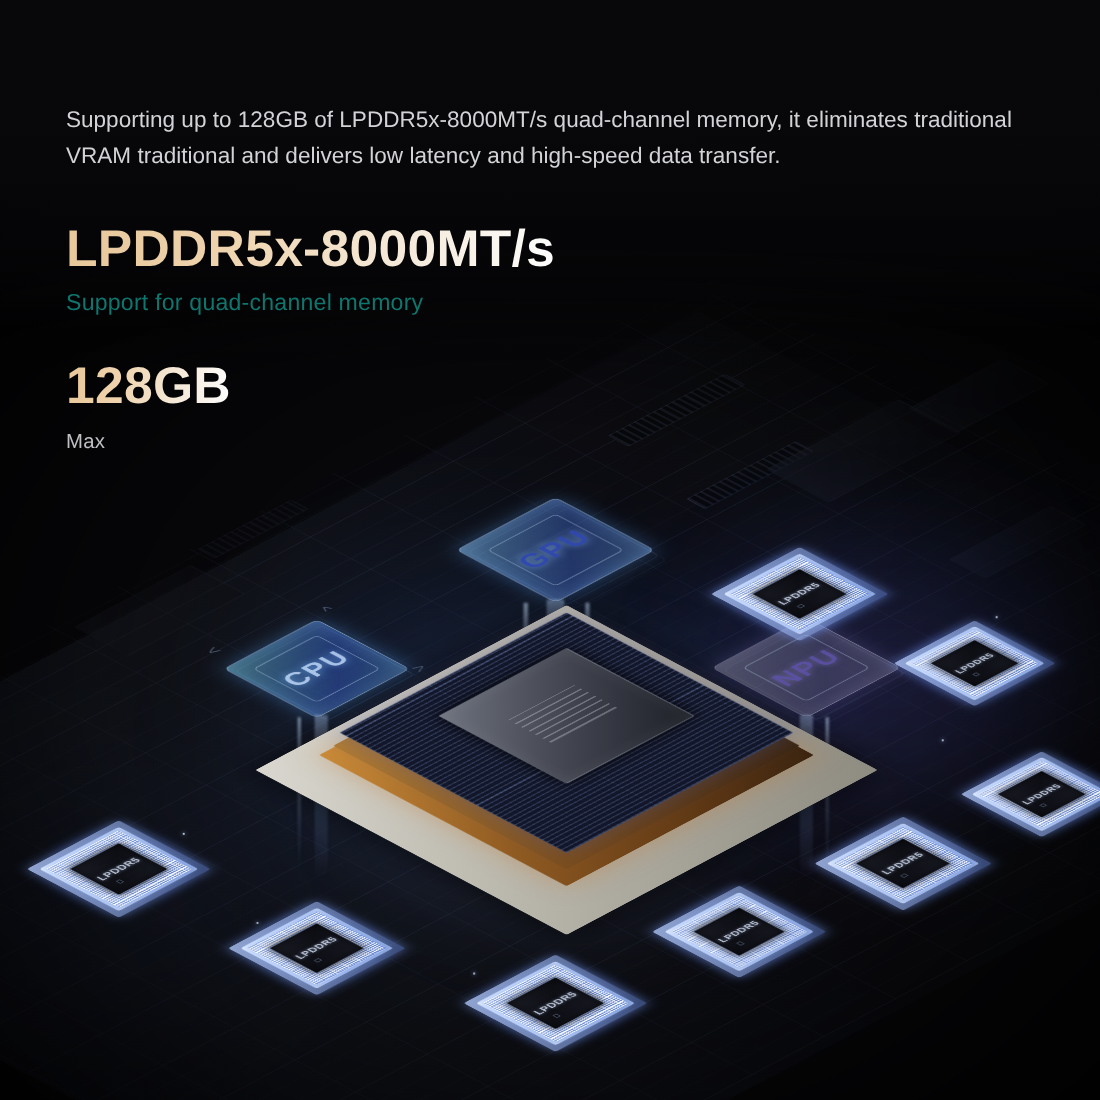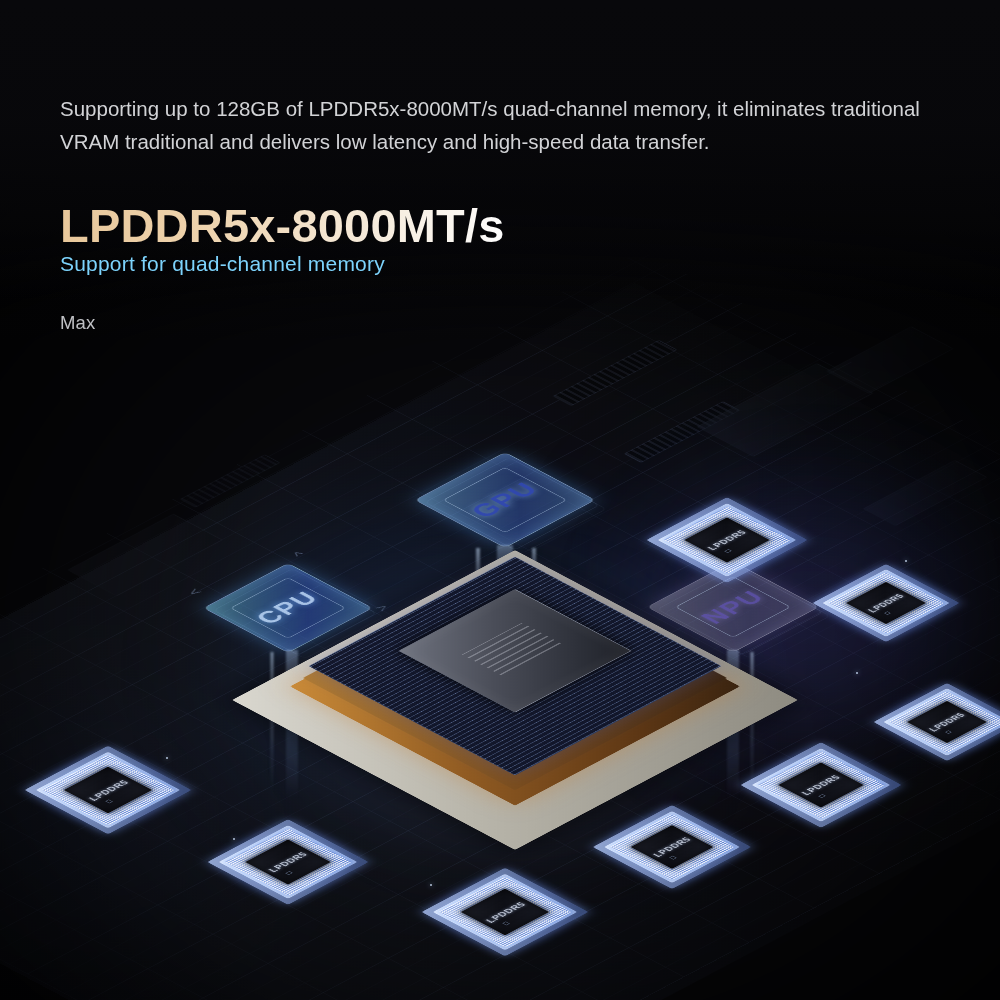--- a/index.html
+++ b/index.html
@@ -107,21 +107,22 @@
   .spec-group.second { margin-top:36px; }
   .spec-value {
     font-size:47px; font-weight:700; letter-spacing:.2px;
     line-height:1.1;
     background:linear-gradient(95deg,#e8c79a 0%, #eed3ad 32%, #f4e6d2 62%, #fdfdfd 100%);
     -webkit-background-clip:text; background-clip:text;
     color:transparent; -webkit-text-fill-color:transparent;
     display:inline-block;
   }
   .spec-label {
-    font-size:21px; color:#7dd3fc; font-weight:500; letter-spacing:.2px;
+    margin-top:12px;
+    font-size:21px; color:#0f766e; font-weight:500; letter-spacing:.2px;
   }
   .spec-label.small { font-size:18.5px; color:#bfc0c4; margin-top:14px; }
 
   
   .chips { position:absolute; inset:0; z-index:20; }
 
   
   .mem {
     position:absolute;
     width:var(--s); height:var(--s);
@@ -487,17 +488,18 @@
 
   <div class="copy">
     <p class="para">Supporting up to 128GB of LPDDR5x-8000MT/s quad-channel memory, it eliminates traditional VRAM traditional and delivers low latency and high-speed data transfer.</p>
 
     <div class="spec-group">
       <div class="spec-value">LPDDR5x-8000MT/s</div>
       <div class="spec-label">Support for quad-channel memory</div>
     </div>
 
     <div class="spec-group second">
+      <div class="spec-value">128GB</div>
       <div class="spec-label small">Max</div>
     </div>
   </div>
 
 </div>
 
 </body></html>

